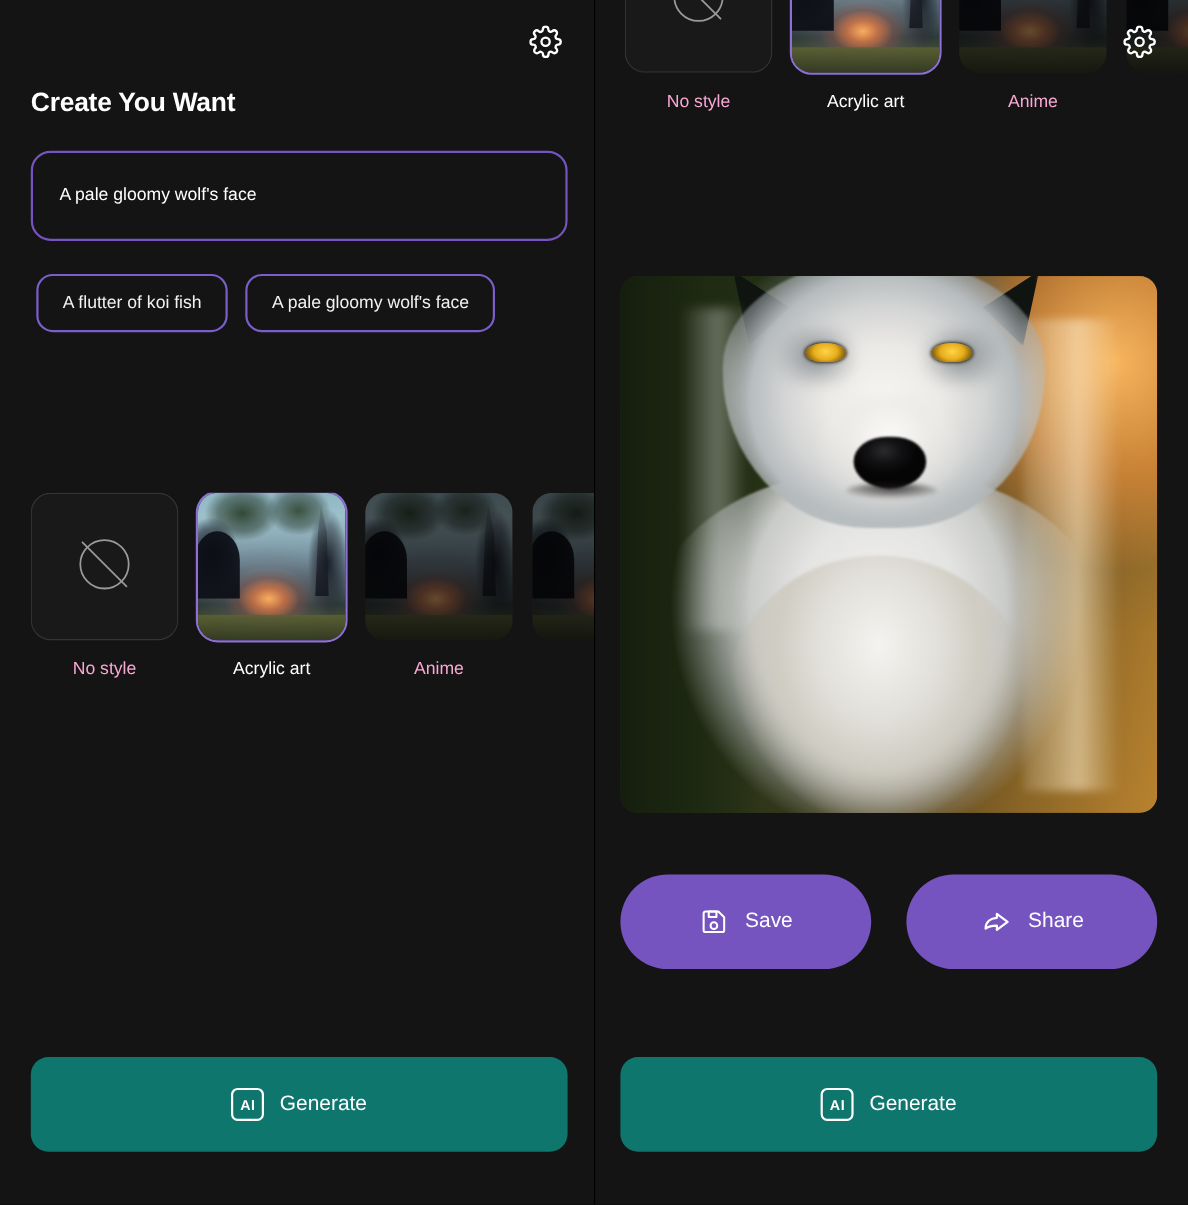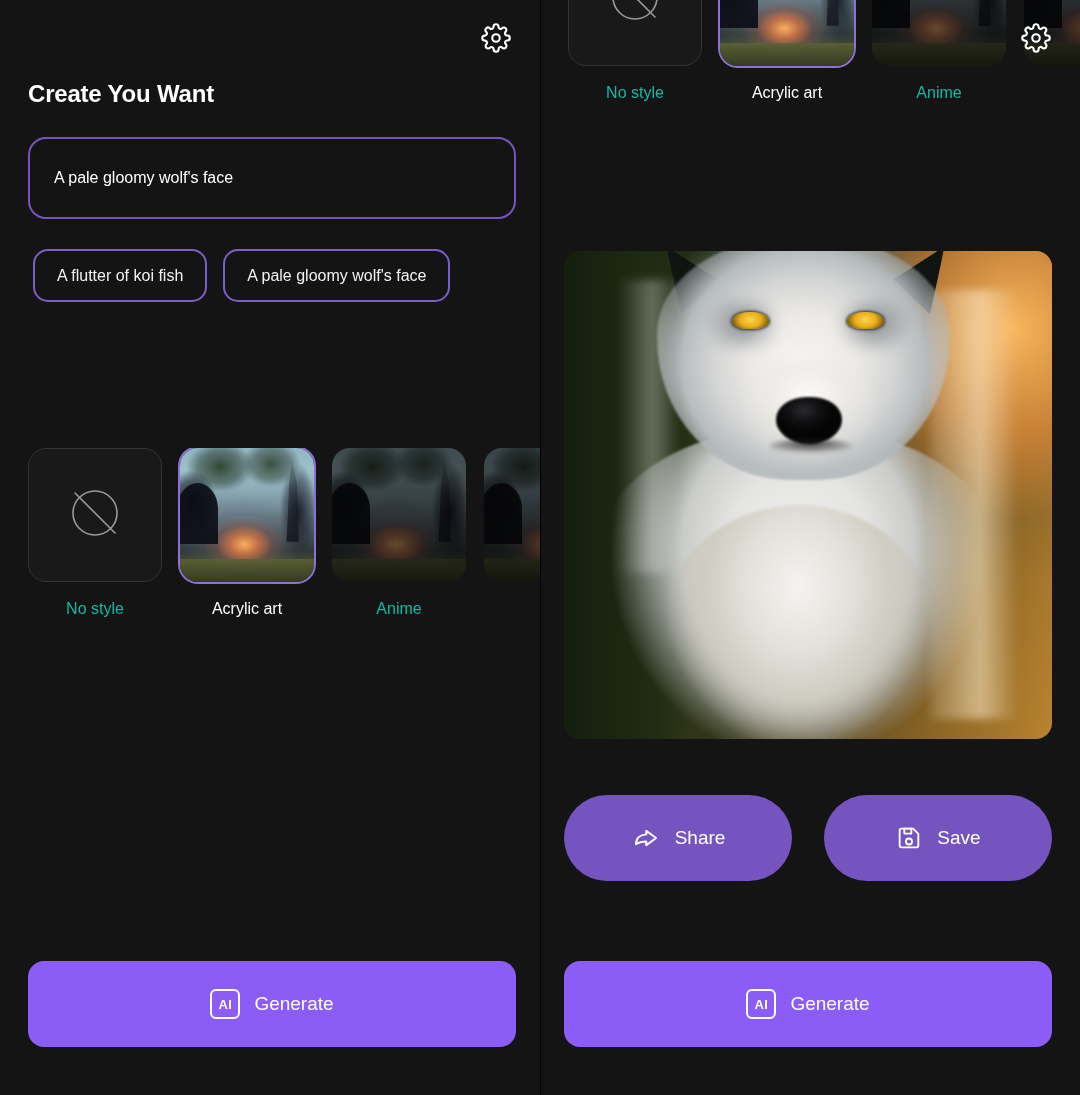--- a/index.html
+++ b/index.html
@@ -136,21 +136,21 @@
     border: 1px solid #343434;
     background: #191919;
     display: flex; align-items: center; justify-content: center;
   }
   .thumb.selected {
     box-shadow: 0 0 0 2px #8d6fd6;
   }
   .style-label {
     margin-top: 18px;
     font-size: 16px;
-    color: #14b8a6;
+    color: #f9a8d4;
     white-space: nowrap;
   }
   .style-label.active { color: #ffffff; }
 
   
   .art {
     position: absolute;
     inset: 0;
     background:
       radial-gradient(ellipse 38% 26% at 48% 72%, rgba(255,176,92,0.95) 0%, rgba(214,112,60,0.75) 28%, rgba(120,60,50,0.35) 55%, rgba(0,0,0,0) 78%),
@@ -375,21 +375,21 @@
     font-size: 19px;
     font-family: "Liberation Sans", sans-serif;
   }
   .action-btn svg { display: block; }
 
   
   .generate-btn {
     position: absolute;
     height: 86px;
     border-radius: 16px;
-    background: #8b5cf6;
+    background: #0f766e;
     border: none;
     display: flex;
     align-items: center;
     justify-content: center;
     gap: 14px;
     cursor: pointer;
     color: #ffffff;
     font-size: 19px;
     font-family: "Liberation Sans", sans-serif;
   }
@@ -571,36 +571,36 @@
           <div class="nose"></div>
           <div class="mouth"></div>
           <div class="rim"></div>
           <div class="rim-left"></div>
         </div>
       </div>
 
       <div class="actions">
         <button class="action-btn">
           <span>
-            <svg width="30" height="30" viewBox="0 0 24 24" fill="none" stroke="#ffffff" stroke-width="1.6" stroke-linejoin="round" stroke-linecap="round">
-              <path d="M4 17c0-5 3.5-7.6 8.2-7.9V6.2L20 12l-7.8 5.8v-3C8.3 14.8 5.8 15.6 4 17z"></path>
-            </svg>
-          </span>
-          <span>Share</span>
-        </button>
-        <button class="action-btn">
-          <span>
             <svg width="28" height="28" viewBox="0 0 24 24" fill="none" stroke="#ffffff" stroke-width="1.6" stroke-linejoin="round" stroke-linecap="round">
               <path d="M4 5.5A1.5 1.5 0 0 1 5.5 4h10L20 8.5v10A1.5 1.5 0 0 1 18.5 20h-13A1.5 1.5 0 0 1 4 18.5z"></path>
               <path d="M8 4h6v4.2H8z"></path>
               <circle cx="12" cy="15" r="2.6"></circle>
             </svg>
           </span>
           <span>Save</span>
         </button>
+        <button class="action-btn">
+          <span>
+            <svg width="30" height="30" viewBox="0 0 24 24" fill="none" stroke="#ffffff" stroke-width="1.6" stroke-linejoin="round" stroke-linecap="round">
+              <path d="M4 17c0-5 3.5-7.6 8.2-7.9V6.2L20 12l-7.8 5.8v-3C8.3 14.8 5.8 15.6 4 17z"></path>
+            </svg>
+          </span>
+          <span>Share</span>
+        </button>
       </div>
 
       <button class="generate-btn r" style="left:24px;">
         <span class="ai-badge">AI</span>
         <span>Generate</span>
       </button>
 
     </div>
   </div>
 

